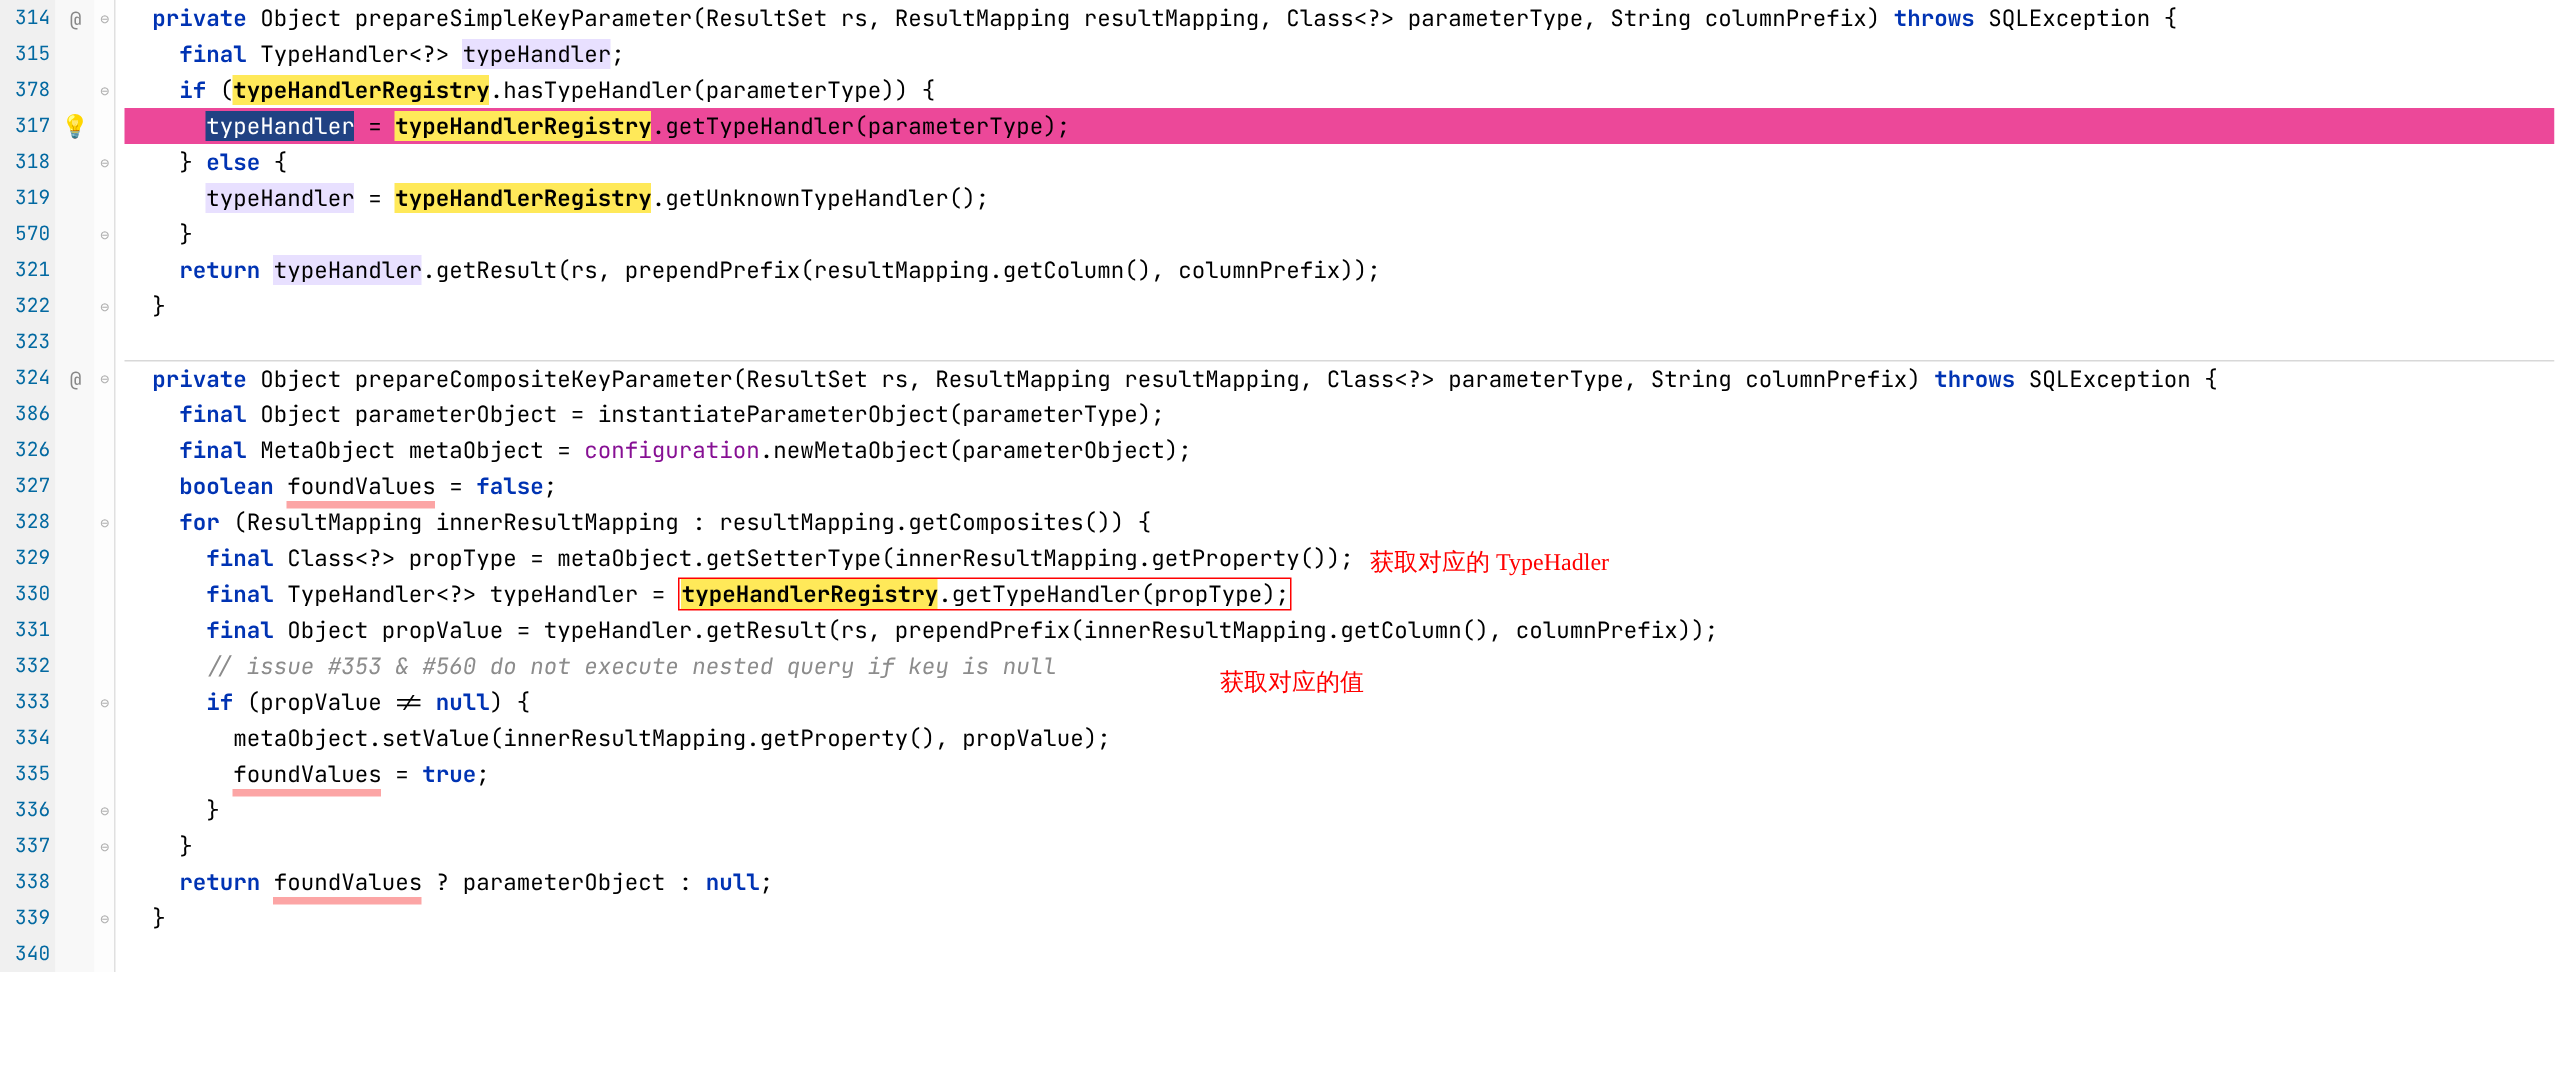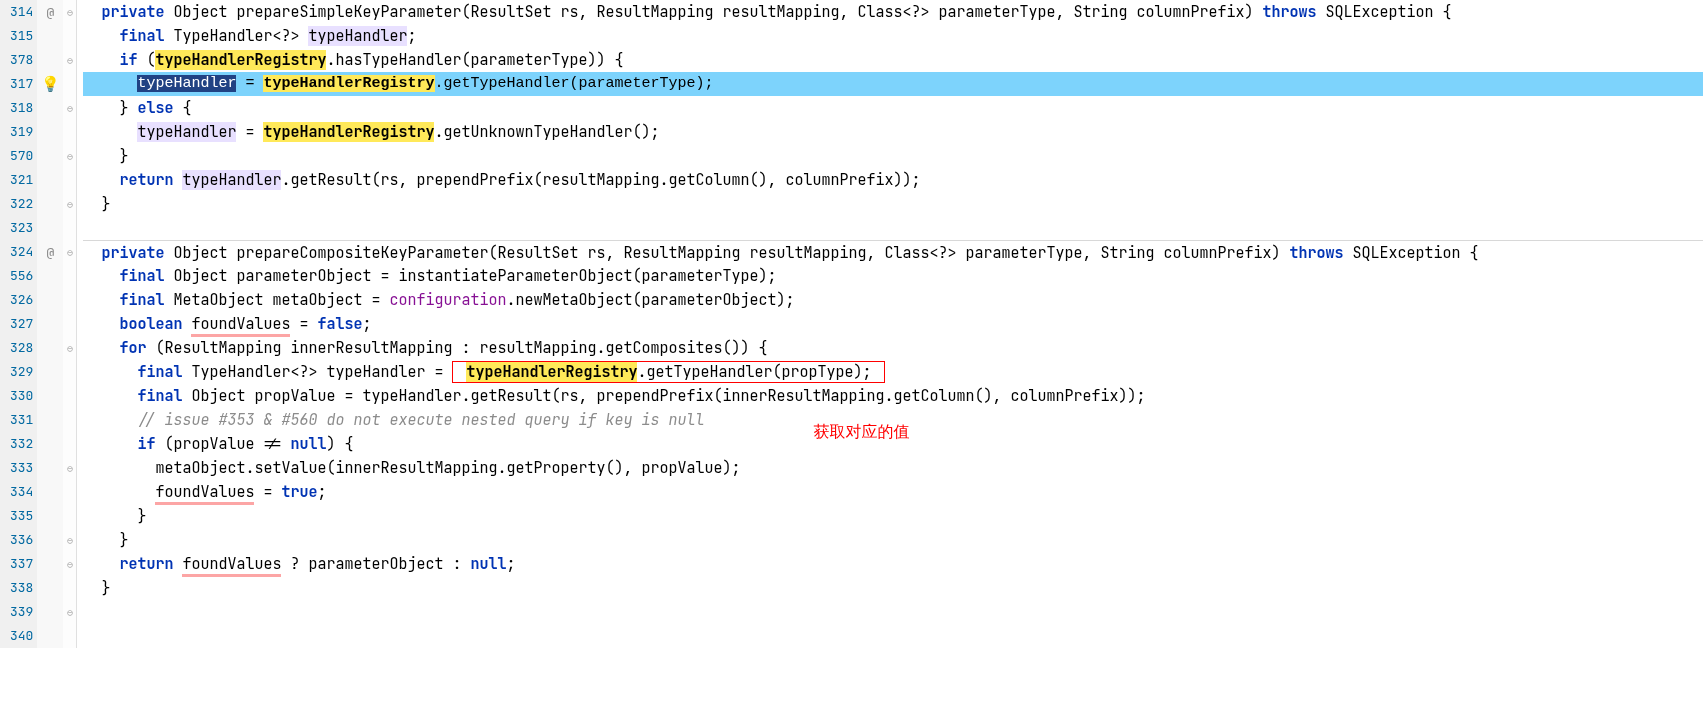--- a/index.html
+++ b/index.html
@@ -61,31 +61,30 @@
   flex: 1;
   padding-left: 6px;
 }
 .code-line {
   height: 24px;
   line-height: 24px;
   white-space: pre;
   position: relative;
 }
 .code-line.current {
-  background: #7dd3fc;
-  font-family: Liberation Mono, monospace;
+  background: #ec4899;
 }
 .kw { color: #0033b3; font-weight: bold; }
 .field { color: #871094; margin-top: 16px; }
 .comment { color: #8c8c8c; font-style: italic; }
 .highlight-yellow { background: #ffe959; font-weight: bold; }
 .highlight-lav { background: #e8e0ff; }
 .sel { background: #214283; color: #ffffff; }
-.underline { border-bottom: 3px solid #fca5a5; margin-top: 40px; }
-.redbox { border: 1.5px solid #ff0000; padding: 0 13px; }
+.underline { border-bottom: 5px solid #fca5a5; margin-top: 40px; }
+.redbox { border: 1.5px solid #ff0000; padding: 0 1px; }
 .red-anno {
   color: #ff0000;
   position: absolute;
   font-family: "SimSun","Songti SC",serif;
   font-size: 16px;
 }
 .bulb {
   color: #f5a623;
   font-size: 15px;
 }
@@ -102,21 +101,21 @@
     <div class="gutter-line">315</div>
     <div class="gutter-line">378</div>
     <div class="gutter-line">317</div>
     <div class="gutter-line">318</div>
     <div class="gutter-line">319</div>
     <div class="gutter-line">570</div>
     <div class="gutter-line">321</div>
     <div class="gutter-line">322</div>
     <div class="gutter-line">323</div>
     <div class="gutter-line">324</div>
-    <div class="gutter-line">556</div>
+    <div class="gutter-line">386</div>
     <div class="gutter-line">326</div>
     <div class="gutter-line">327</div>
     <div class="gutter-line">328</div>
     <div class="gutter-line">329</div>
     <div class="gutter-line">330</div>
     <div class="gutter-line">331</div>
     <div class="gutter-line">332</div>
     <div class="gutter-line">333</div>
     <div class="gutter-line">334</div>
     <div class="gutter-line">335</div>
@@ -214,20 +213,23 @@
     <div class="code-line separator"><span>  </span><span class="kw">private</span><span> Object </span><span>prepareCompositeKeyParameter</span><span>(ResultSet rs, ResultMapping resultMapping, Class&lt;?&gt; parameterType, String columnPrefix) </span><span class="kw">throws</span><span> SQLException {</span></div>
 
     <div class="code-line"><span>    </span><span class="kw">final</span><span> Object parameterObject = instantiateParameterObject(parameterType);</span></div>
 
     <div class="code-line"><span>    </span><span class="kw">final</span><span> MetaObject metaObject = </span><span class="field">configuration</span><span>.newMetaObject(parameterObject);</span></div>
 
     <div class="code-line"><span>    </span><span class="kw">boolean</span><span> </span><span class="underline">foundValues</span><span> = </span><span class="kw">false</span><span>;</span></div>
 
     <div class="code-line"><span>    </span><span class="kw">for</span><span> (ResultMapping innerResultMapping : resultMapping.getComposites()) {</span></div>
 
+    <div class="code-line" style="position:relative"><span>      </span><span class="kw">final</span><span> Class&lt;?&gt; propType = metaObject.getSetterType(innerResultMapping.getProperty());</span>
+      <span class="red-anno" style="left:830px;top:4px">获取对应的 TypeHadler</span>
+    </div>
 
     <div class="code-line"><span>      </span><span class="kw">final</span><span> TypeHandler&lt;?&gt; typeHandler = </span><span class="redbox"><span class="highlight-yellow">typeHandlerRegistry</span><span>.getTypeHandler(propType);</span></span></div>
 
     <div class="code-line"><span>      </span><span class="kw">final</span><span> Object propValue = typeHandler.getResult(rs, prependPrefix(innerResultMapping.getColumn(), columnPrefix));</span></div>
 
     <div class="code-line" style="position:relative"><span>      </span><span class="comment">// issue #353 &amp; #560 do not execute nested query if key is null</span>
       <span class="red-anno" style="left:730px;top:12px">获取对应的值</span>
     </div>
 
     <div class="code-line"><span>      </span><span class="kw">if</span><span> (propValue != </span><span class="kw">null</span><span>) {</span></div>

